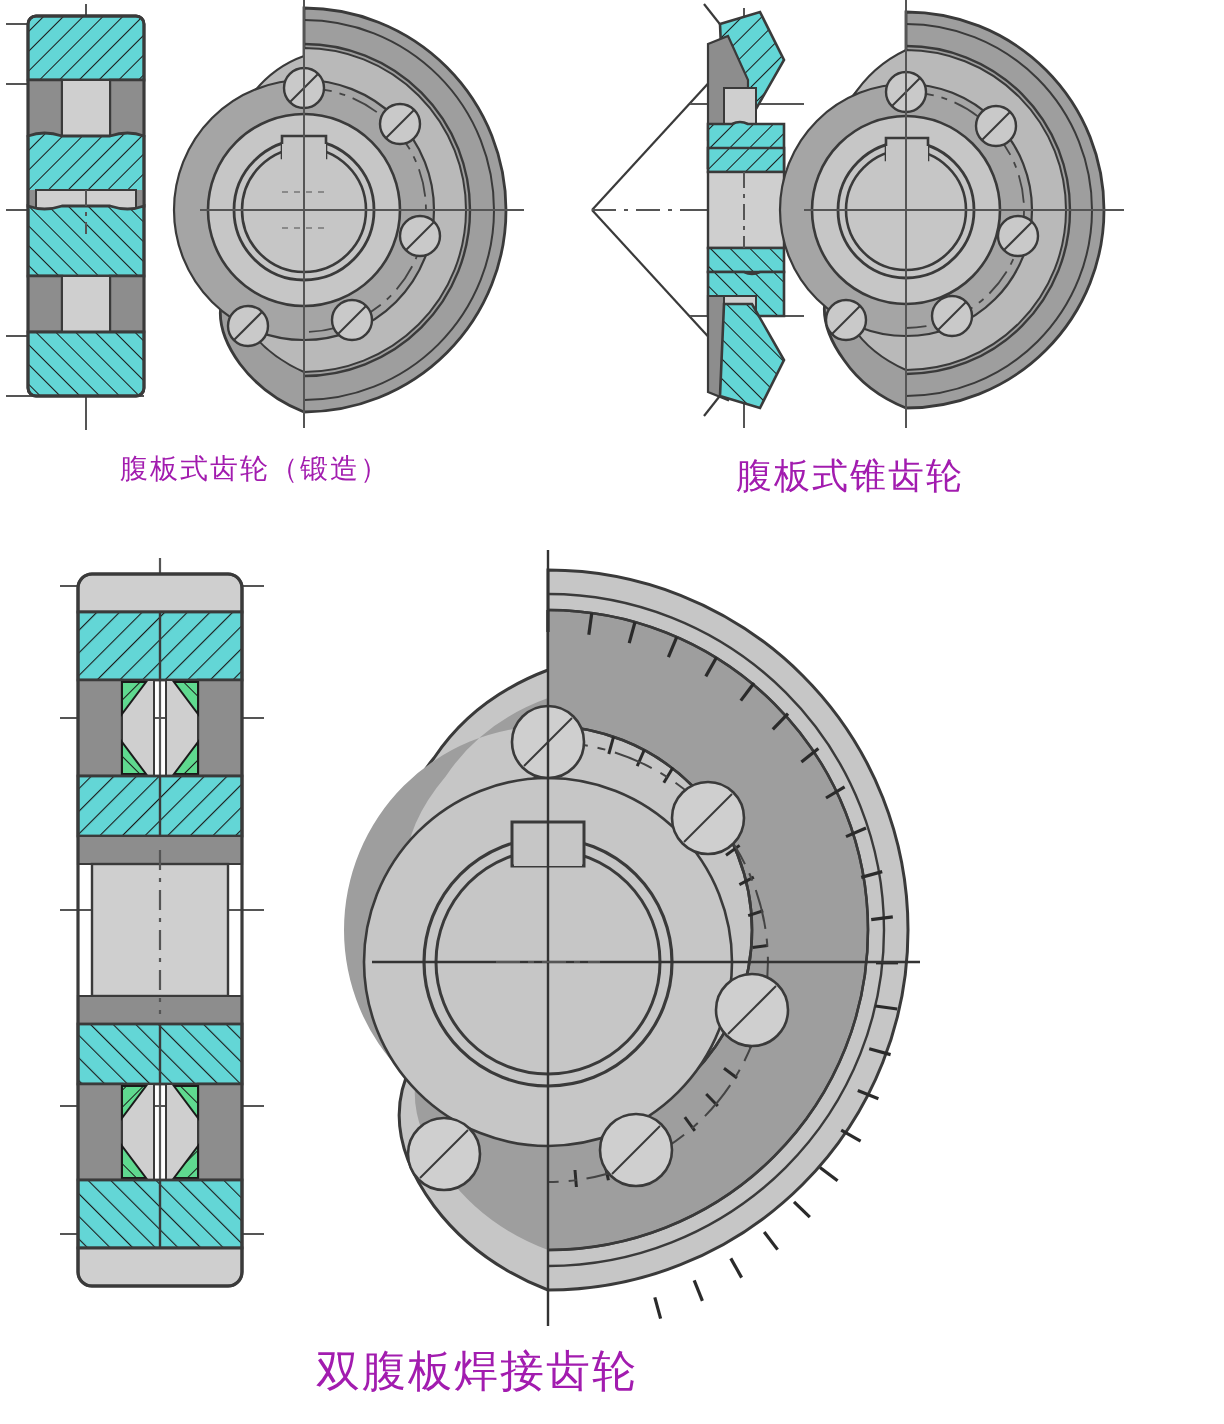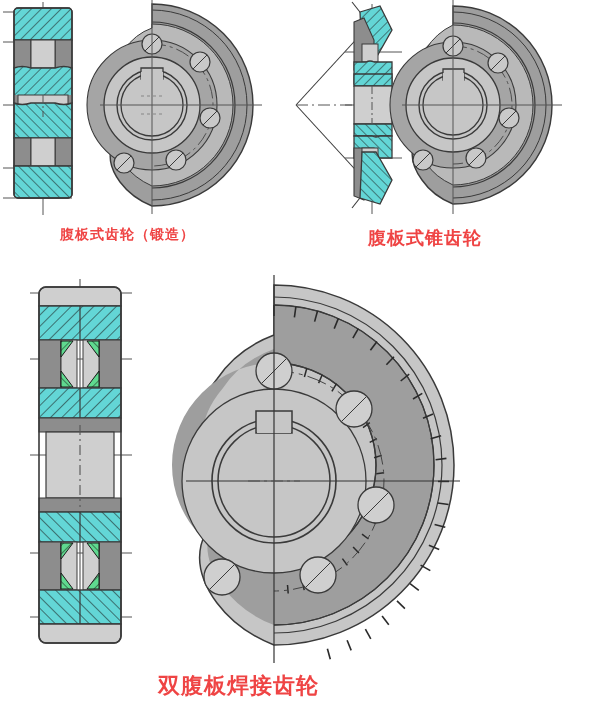--- a/index.html
+++ b/index.html
@@ -1,19 +1,19 @@
 <!DOCTYPE html>
 <html><head>
 <meta charset="utf-8">
 <style>
   html,body{margin:0;padding:0;background:#ffffff;}
   body{width:612px;height:712px;position:relative;overflow:hidden;
        font-family:"Liberation Serif",serif;}
   .fig{position:absolute;}
-  .caption{position:absolute;color:#ef4444;font-weight:bold;
+  .caption{position:absolute;color:#a21caf;font-weight:normal;
            font-family:"Liberation Serif","DejaVu Serif",serif;
            white-space:nowrap;letter-spacing:1px;}
   .cap1{left:60px;top:226px;font-size:14px;}
   .cap2{left:368px;top:226px;font-size:18px;}
   .cap3{left:158px;top:671px;font-size:22px;}
   svg{display:block;}
 </style>
 </head>
 <body>
 

